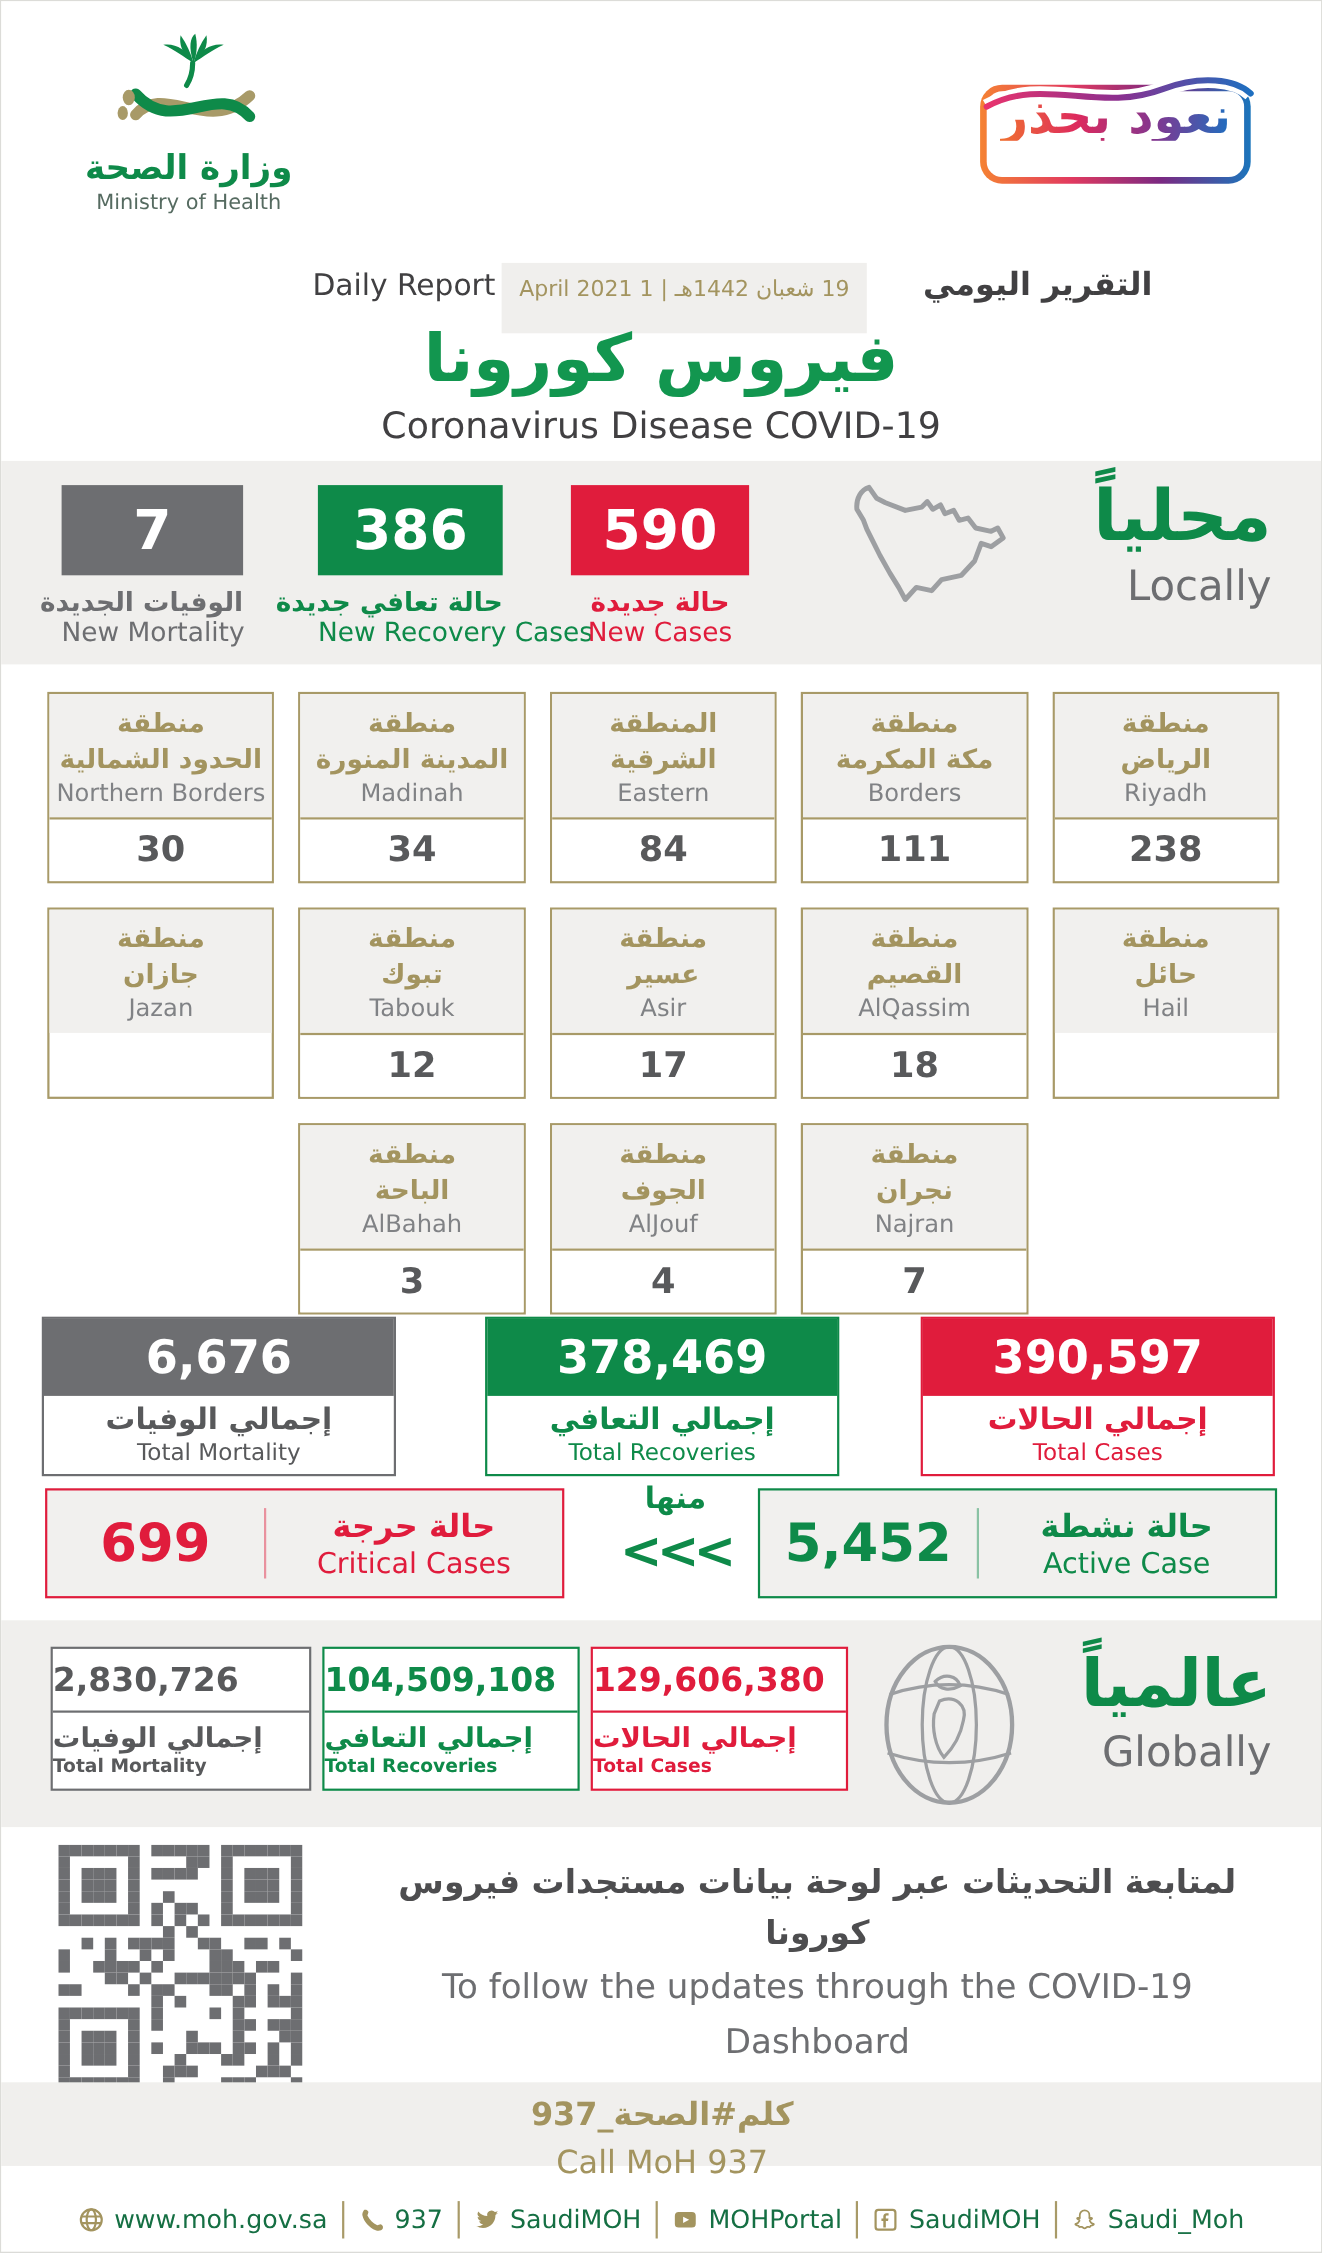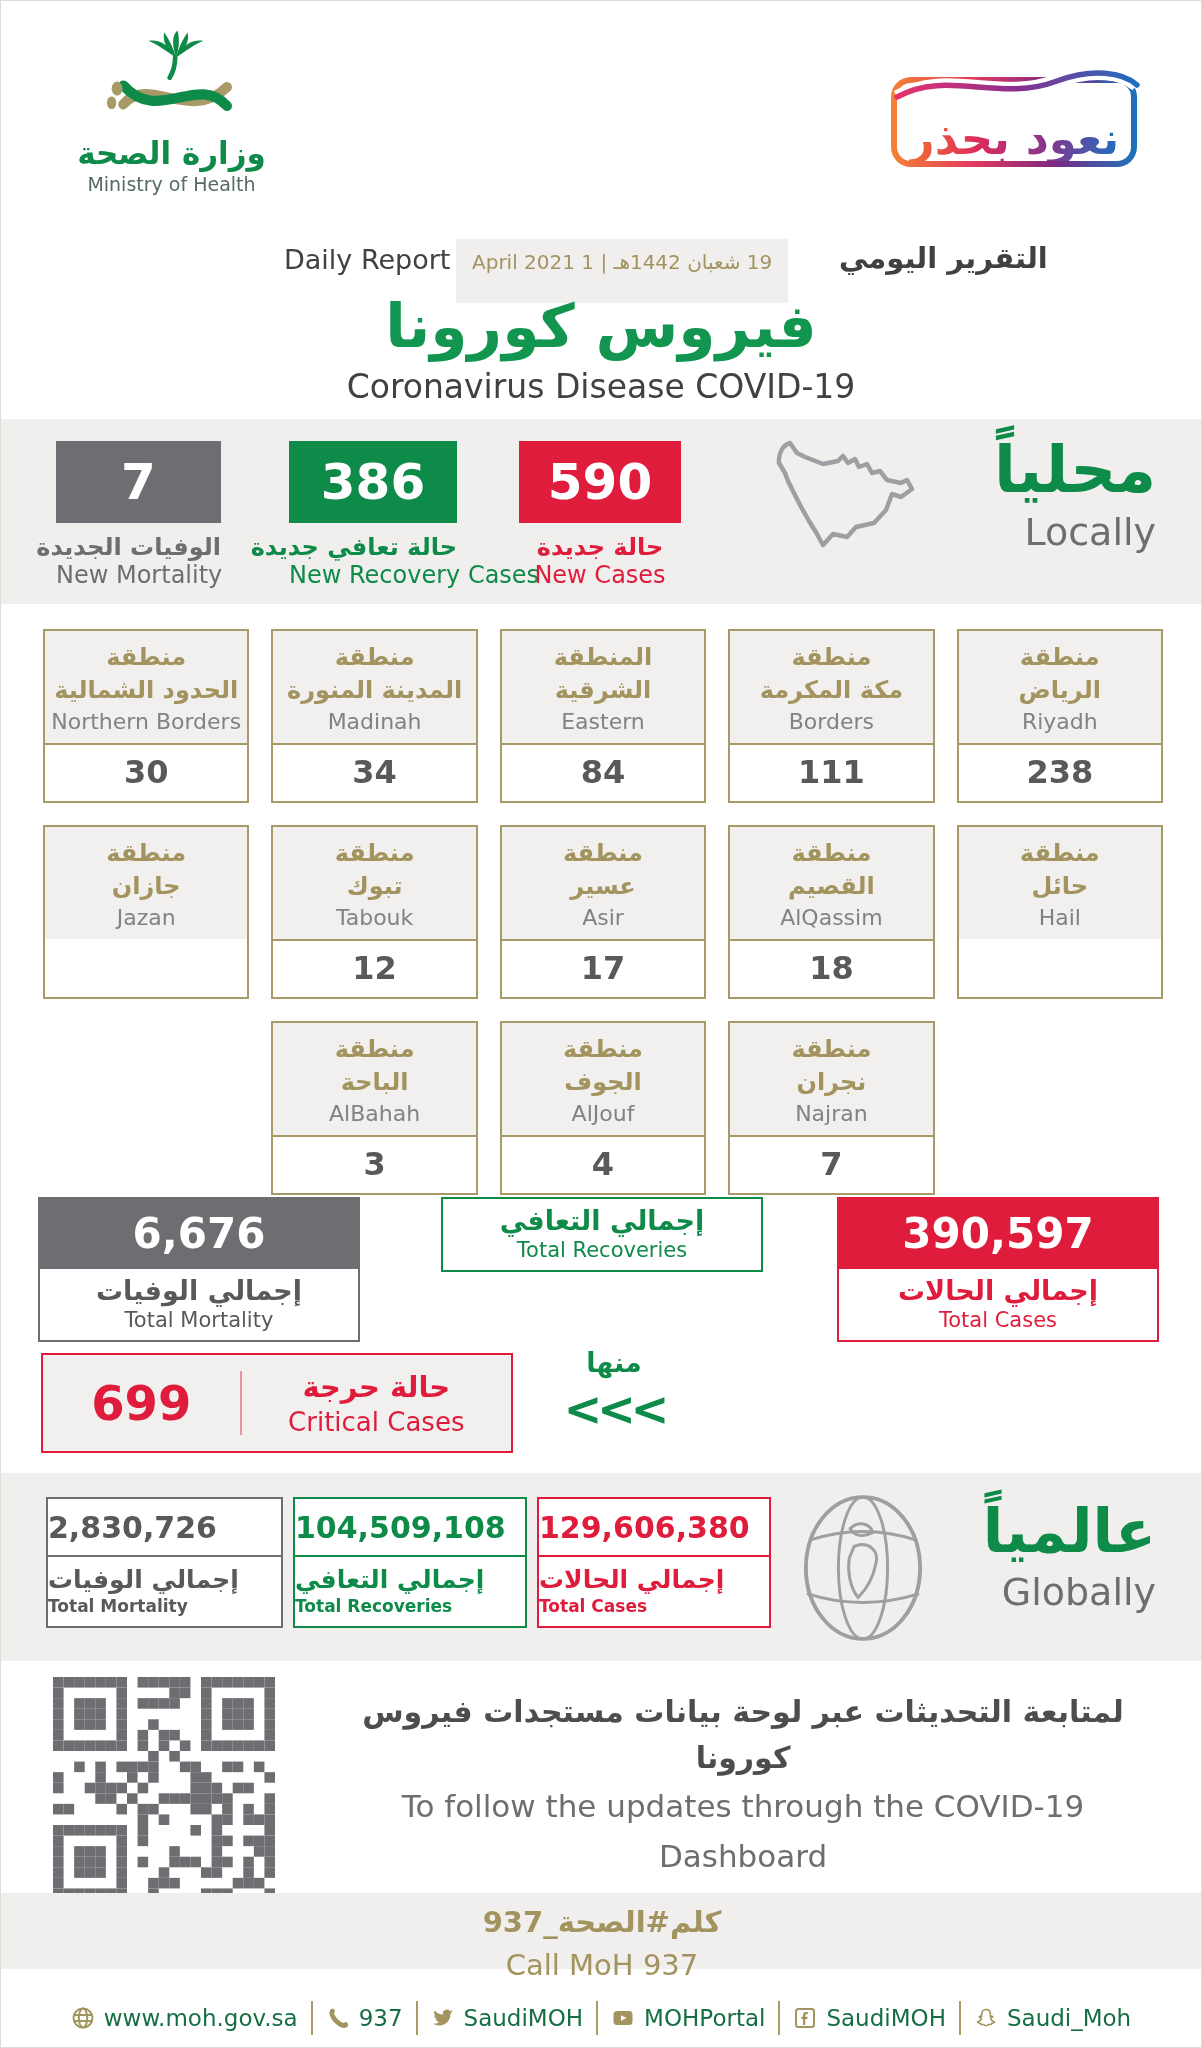--- a/index.html
+++ b/index.html
@@ -14,21 +14,21 @@
   .abs{position:absolute}
 
   
   .logo{left:58px;top:28px;width:225px;text-align:center}
   .logo-ar{color:var(--green);font-size:31px;font-weight:bold;line-height:36px}
   .logo-en{color:#566b61;font-size:19px;line-height:26px}
 
   .badge{left:890px;top:70px;width:246px;height:96px}
   .badge-box{position:absolute;inset:6px 0 0 0;border-radius:20px;padding:6px;
              background:linear-gradient(90deg,#f58233,#e23a5f,#7b2982,#1b75bc)}
-  .badge-inner{background:#fff;border-radius:14px;height:100%;display:flex;align-items:flex-end;justify-content:center}
+  .badge-inner{background:#fff;border-radius:14px;height:100%;display:flex;align-items:flex-start;justify-content:center}
   .badge-text{font-size:45px;font-weight:bold;direction:rtl;line-height:1;
               background:linear-gradient(90deg,#f07030,#dd2a5e,#83368f,#1e6fc0);
               -webkit-background-clip:text;background-clip:text;color:transparent}
   .badge-swoosh{position:absolute;left:-4px;top:-10px;width:254px;height:42px}
 
   .daily-report-en{left:283px;top:243px;font-size:27px;color:var(--dark)}
   .date-box{left:455px;top:238px;height:64px;background:var(--band);padding:0 16px;
             line-height:46px;font-size:20px;color:var(--tan-text);direction:rtl;white-space:nowrap}
   .daily-report-ar{left:838px;top:240px;font-size:29px;font-weight:bold;color:var(--dark);direction:rtl}
 
@@ -296,40 +296,49 @@
       <div class="val">7</div>
     </div>
     </div>
 
   <div class="total total1">
     <div class="num">6,676</div>
     <div class="lar">إجمالي الوفيات</div>
     <div class="len">Total Mortality</div>
   </div>
   <div class="total total2">
+    <div class="num">378,469</div>
     <div class="lar">إجمالي التعافي</div>
     <div class="len">Total Recoveries</div>
   </div>
   <div class="total total3">
     <div class="num">390,597</div>
     <div class="lar">إجمالي الحالات</div>
     <div class="len">Total Cases</div>
   </div>
 
   <div class="cabox critical">
     <div class="num">699</div>
     <div class="vdiv"></div>
     <div class="labs">
       <div class="lar">حالة حرجة</div>
       <div class="len">Critical Cases</div>
     </div>
   </div>
   <div class="abs minha">
     <div class="word">منها</div>
     <div class="chev">&lt;&lt;&lt;</div>
+  </div>
+  <div class="cabox active">
+    <div class="num">5,452</div>
+    <div class="vdiv"></div>
+    <div class="labs">
+      <div class="lar">حالة نشطة</div>
+      <div class="len">Active Case</div>
+    </div>
   </div>
 
   <div class="abs band2"></div>
 
   <div class="gstat gstat1">
     <div class="num">2,830,726</div>
     <div class="lar">إجمالي الوفيات</div>
     <div class="len">Total Mortality</div>
   </div>
   <div class="gstat gstat2">

